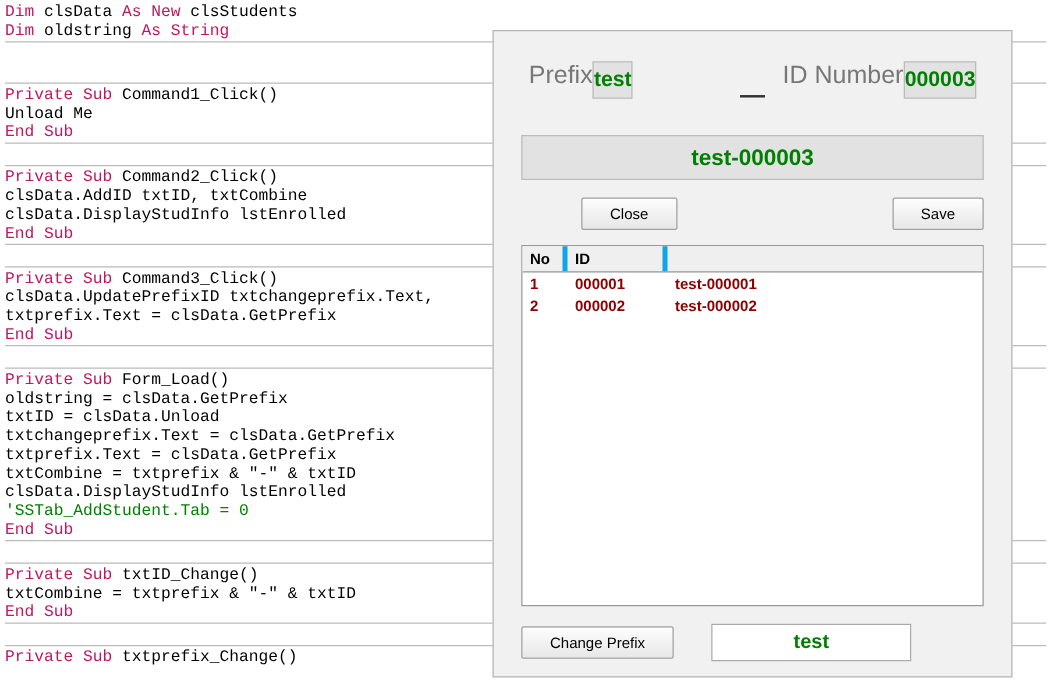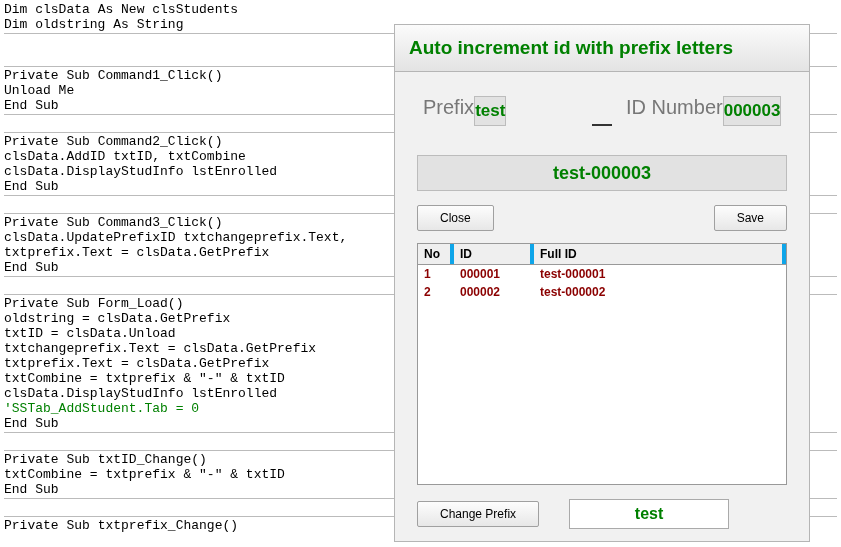--- a/index.html
+++ b/index.html
@@ -1,37 +1,37 @@
 <!DOCTYPE html>
 <html><head>
 <meta charset="utf-8">
 <style>
   * { box-sizing: border-box; margin: 0; padding: 0; }
   body { width: 841px; height: 547px; background: #fff; font-family: "Segoe UI", Arial, sans-serif; position: relative; overflow: hidden; }
   
   .code-pane { position: absolute; left: 0; top: 0; width: 841px; height: 547px; padding: 2px 4px; font-family: "Courier New", monospace; font-size: 13px; line-height: 15px; background: #fff; }
   .code-line { white-space: pre; }
-  .kw { color: #000000; text-align: center; }
+  .kw { color: #be185d; text-align: center; }
   .txt { color: #000; }
   .cmt { color: #008000; }
   .sep { border-top: 1px solid #bbb; margin: 1px 0; height: 0; }
   
   .dialog { position: absolute; left: 394px; top: 24px; width: 416px; height: 518px; background: #f1f1f1; border: 1px solid #b5b5b5; display: flex; flex-direction: column; }
   .dialog-title { background: linear-gradient(#fbfbfb, #e3e3e3); border-bottom: 1px solid #b5b5b5; padding: 12px 14px; color: #008000; font-weight: bold; font-size: 19px; }
   .dialog-body { padding: 14px 22px 12px 22px; flex: 1; display: flex; flex-direction: column; }
   
   .row-top { display: flex; align-items: center; gap: 8px; margin-bottom: 6px; }
   .col { display: flex; flex: 1; }
   .label-big { color: #777; font-size: 20px; font-weight: 400; padding-left: 6px; margin-bottom: 4px; }
   .dash { color: #333; font-size: 20px; font-weight: 600; margin-top: 26px; }
   .readonly-box { background: #e2e2e2; border: 1px solid #bcbcbc; height: 30px; display: flex; align-items: center; justify-content: center; color: #008000; font-weight: bold; font-size: 17px; }
   
   .combined { background: #e2e2e2; border: 1px solid #bcbcbc; height: 36px; display: flex; align-items: center; justify-content: center; color: #008000; font-weight: bold; font-size: 18px; margin: 14px 0 14px 0; }
   
-  .btn-row { display: flex; justify-content: space-between; margin-bottom: 12px; }
+  .btn-row { display: flex; justify-content: space-between; margin-bottom: 12px; margin-left: 48px; }
   .btn { font-family: inherit; font-size: 12px; background: linear-gradient(#fdfdfd,#e7e7e7); border: 1px solid #a0a0a0; border-radius: 2px; height: 26px; padding: 0 22px; cursor: pointer; }
   
   .grid { border: 1px solid #999; background: #fff; flex: 1; min-height: 200px; margin-bottom: 14px; }
   .grid-head { display: flex; background: #efefef; border-bottom: 1px solid #999; }
   .grid-head .gh { font-size: 12px; font-weight: bold; padding: 3px 6px; border-right: 4px solid #0ea5e9; color: #000; }
   .gh-no { width: 36px; }
   .gh-id { width: 80px; }
   .gh-full { width: 120px; border-right: none; flex:1; }
   .grid-row { display: flex; font-size: 12px; font-weight: bold; color: #8b0000; }
   .grid-row .gc { padding: 2px 6px; }
@@ -87,21 +87,20 @@
   <div class="code-line"><span class="kw">Private Sub</span><span class="txt"> txtID_Change()</span></div>
   <div class="code-line"><span class="txt">txtCombine = txtprefix &amp; "-" &amp; txtID</span></div>
   <div class="code-line"><span class="kw">End Sub</span></div>
   <div class="sep"></div>
   <div class="code-line">&nbsp;</div>
   <div class="sep"></div>
   <div class="code-line"><span class="kw">Private Sub</span><span class="txt"> txtprefix_Change()</span></div>
 </div>
 
 <div class="dialog">
-  <div class="dialog-title">Auto increment id with prefix letters</div>
   <div class="dialog-body">
 
     <div class="row-top">
       <div class="col">
         <div class="label-big">Prefix</div>
         <div class="readonly-box">test</div>
       </div>
       <div class="dash">—</div>
       <div class="col">
         <div class="label-big">ID Number</div>
@@ -113,21 +112,20 @@
 
     <div class="btn-row">
       <button class="btn">Close</button>
       <button class="btn">Save</button>
     </div>
 
     <div class="grid">
       <div class="grid-head">
         <div class="gh gh-no">No</div>
         <div class="gh gh-id">ID</div>
-        <div class="gh gh-full">Full ID</div>
       </div>
       <div class="grid-row">
         <div class="gc gc-no">1</div>
         <div class="gc gc-id">000001</div>
         <div class="gc gc-full">test-000001</div>
       </div>
       <div class="grid-row">
         <div class="gc gc-no">2</div>
         <div class="gc gc-id">000002</div>
         <div class="gc gc-full">test-000002</div>

